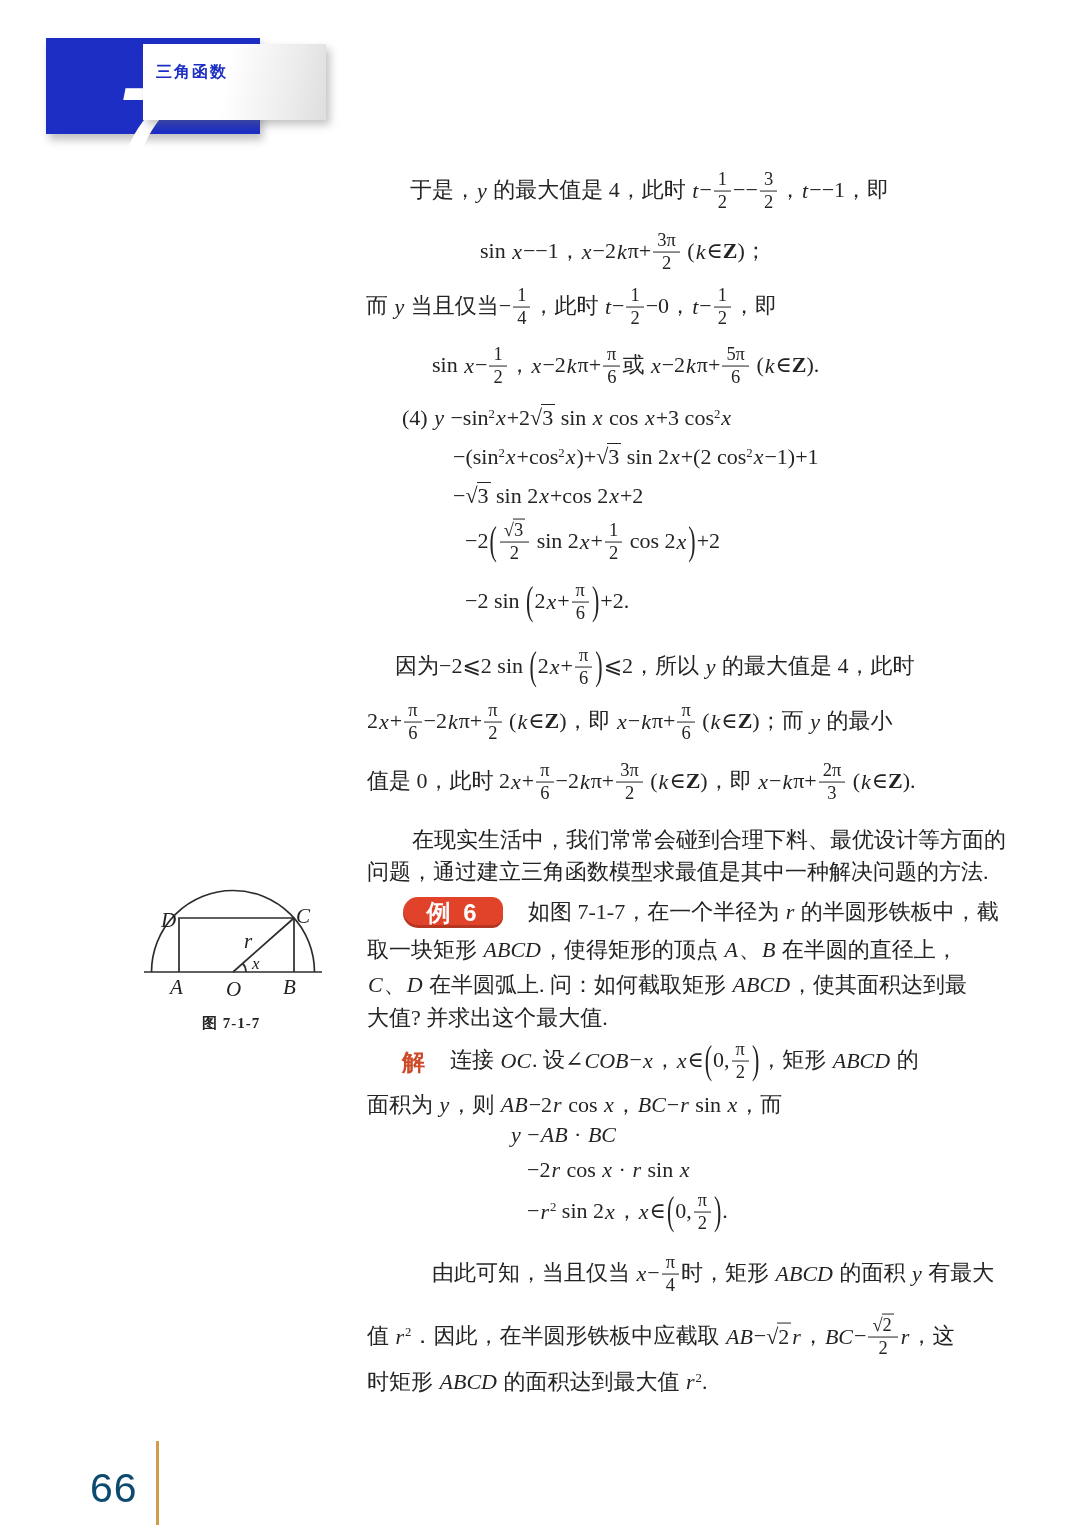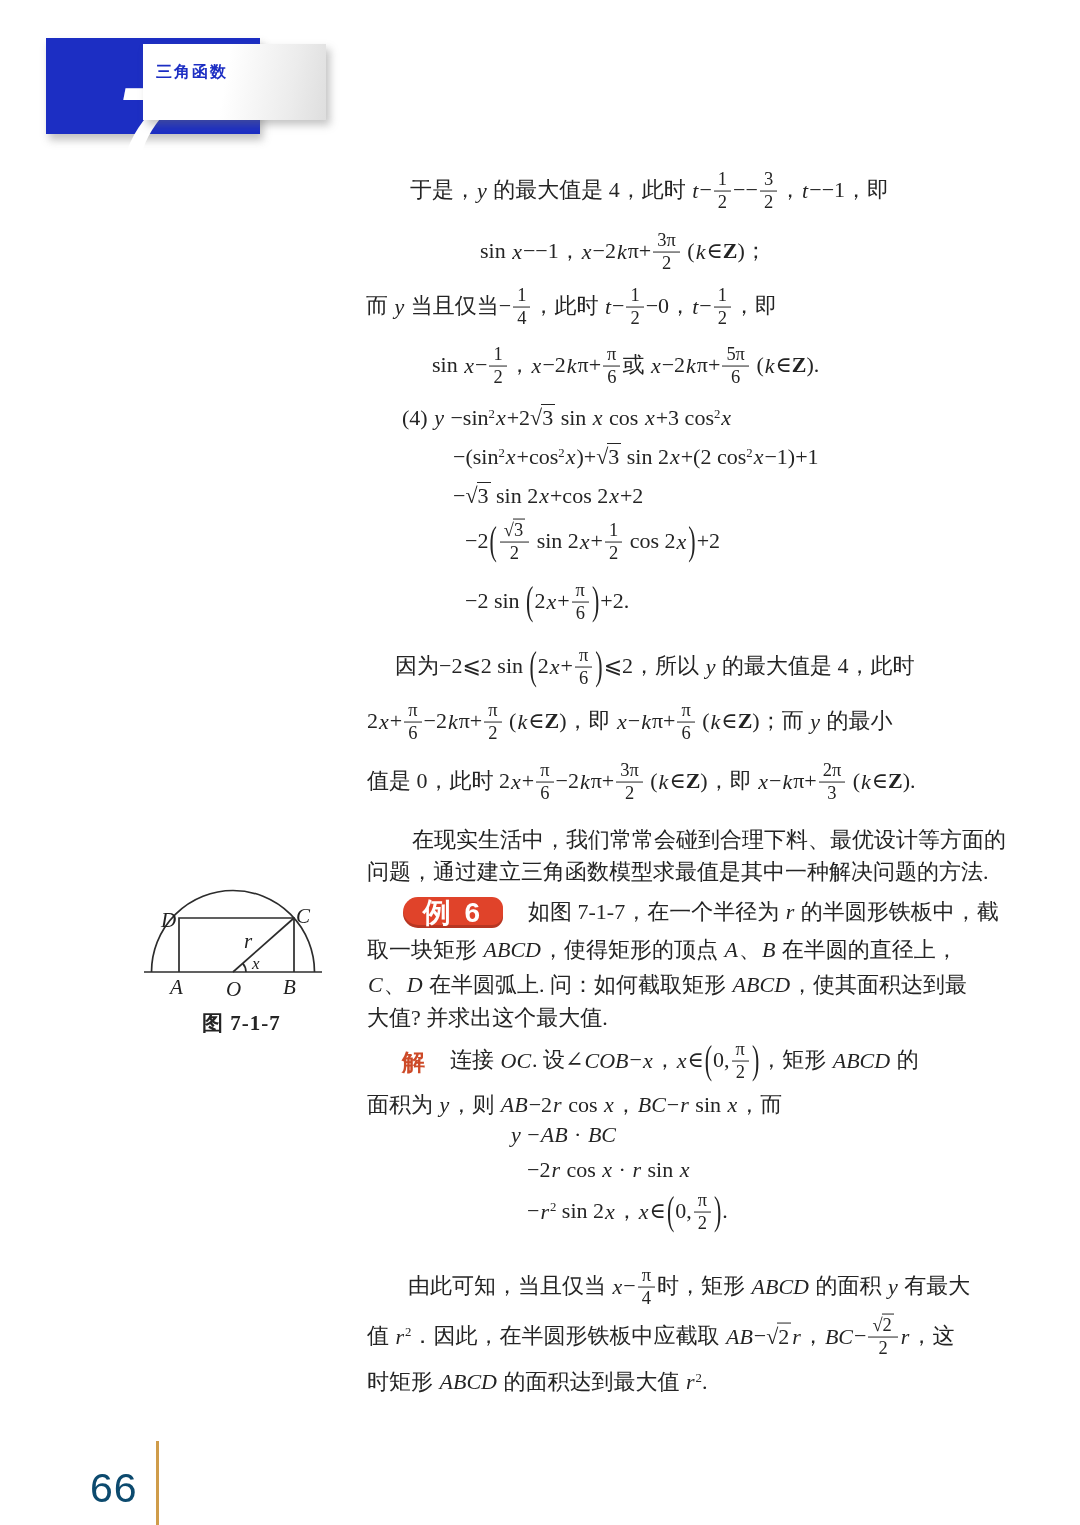--- a/index.html
+++ b/index.html
@@ -29,33 +29,33 @@
     position:relative;top:-1px;}
   .frac .num{border-bottom:1.5px solid #242424;padding:0 4px 1px;}
   .frac .den{padding-top:1px;}
   .sqrt .rad{margin-right:-1px;}
   .sqrt .rb{border-top:1.5px solid #242424;padding:0 2px 0 1px;}
   .bp{display:inline-block;transform:scaleY(1.8);transform-origin:center;
     font-size:1.0em;padding:0 1px;font-weight:400;}
   
   .ex-badge{position:absolute;left:403px;top:897px;width:100px;height:31px;
     border-radius:15px 11px 11px 15px;display:flex;align-items:center;justify-content:center;
-    color:#fff;font-weight:700;font-size:28px;letter-spacing:3px;
+    color:#fff;font-weight:700;font-size:24px;letter-spacing:3px;
     font-family:"Liberation Sans","DejaVu Sans",sans-serif;
     box-shadow:inset 0 -3px 0 rgba(0,0,0,.18);}
   .sol-label{position:absolute;left:402px;top:1062px;transform:translateY(-50%);
     font-size:23px;font-weight:700;}
   
   #figure-svg{position:absolute;left:130px;top:870px;}
   #figure-svg path,#figure-svg line{stroke:#2c2c2c;stroke-width:1.7;fill:none;}
   #figure-svg text{fill:#222;font-family:"Liberation Serif","DejaVu Serif",serif;
     font-style:italic;font-size:21px;}
   #figure-svg text.small{font-size:17px;}
   .fig-caption{position:absolute;left:202px;top:1023px;transform:translateY(-50%);
-    font-size:21px;font-weight:700;letter-spacing:1px;}
+    font-size:15px;font-weight:700;letter-spacing:1px;}
   
   .page-number{position:absolute;left:90px;top:1465px;font-size:41px;letter-spacing:1px;
     font-family:"Liberation Sans","DejaVu Sans",sans-serif;}
   .footer-divider{position:absolute;left:156px;top:1441px;width:3px;height:84px;}
 </style>
 </head>
 <body>
 
 <div id="page">
 
@@ -146,21 +146,21 @@
           <span class="num">π</span>
           <span class="den">2</span>
         </span><span class="bp">)</span><span>，矩形 </span><span class="mv">ABCD</span><span> 的</span></div>
       <div class="mline" style="top: 1105px; left: 367px;"><span>面积为 </span><span class="mv">y</span><span>，则 </span><span class="mv">AB</span><span>−2</span><span class="mv">r</span><span> cos </span><span class="mv">x</span><span>，</span><span class="mv">BC</span><span>−</span><span class="mv">r</span><span> sin </span><span class="mv">x</span><span>，而</span></div>
       <div class="mline" style="top: 1135px; left: 510px;"><span class="mv">y</span><span> −</span><span class="mv">AB</span><span> · </span><span class="mv">BC</span></div>
       <div class="mline" style="top: 1170px; left: 527px;"><span>−2</span><span class="mv">r</span><span> cos </span><span class="mv">x</span><span> · </span><span class="mv">r</span><span> sin </span><span class="mv">x</span></div>
       <div class="mline" style="top: 1213px; left: 527px;"><span>−</span><span class="mv">r</span><span class="msup">2</span><span> sin 2</span><span class="mv">x</span><span>，</span><span class="mv">x</span><span>∈</span><span class="bp">(</span><span>0,</span><span class="frac">
           <span class="num">π</span>
           <span class="den">2</span>
         </span><span class="bp">)</span><span>.</span></div>
-      <div class="mline" style="top: 1275px; left: 408px; margin-top: 13px;"><span>由此可知，当且仅当 </span><span class="mv">x</span><span>−</span><span class="frac">
+      <div class="mline" style="top: 1275px; left: 432px;"><span>由此可知，当且仅当 </span><span class="mv">x</span><span>−</span><span class="frac">
           <span class="num">π</span>
           <span class="den">4</span>
         </span><span>时，矩形 </span><span class="mv">ABCD</span><span> 的面积 </span><span class="mv">y</span><span> 有最大</span></div>
       <div class="mline" style="top: 1338px; left: 367px;"><span>值 </span><span class="mv">r</span><span class="msup">2</span><span>．因此，在半圆形铁板中应截取 </span><span class="mv">AB</span><span>−</span><span class="sqrt"><span class="rad">√</span><span class="rb">2</span></span><span class="mv">r</span><span>，</span><span class="mv">BC</span><span>−</span><span class="frac">
           <span class="num"><span class="sqrt"><span class="rad">√</span><span class="rb">2</span></span></span>
           <span class="den">2</span>
         </span><span class="mv">r</span><span>，这</span></div>
       <div class="mline" style="top: 1382px; left: 367px;"><span>时矩形 </span><span class="mv">ABCD</span><span> 的面积达到最大值 </span><span class="mv">r</span><span class="msup">2</span><span>.</span></div>
     </div>
 

